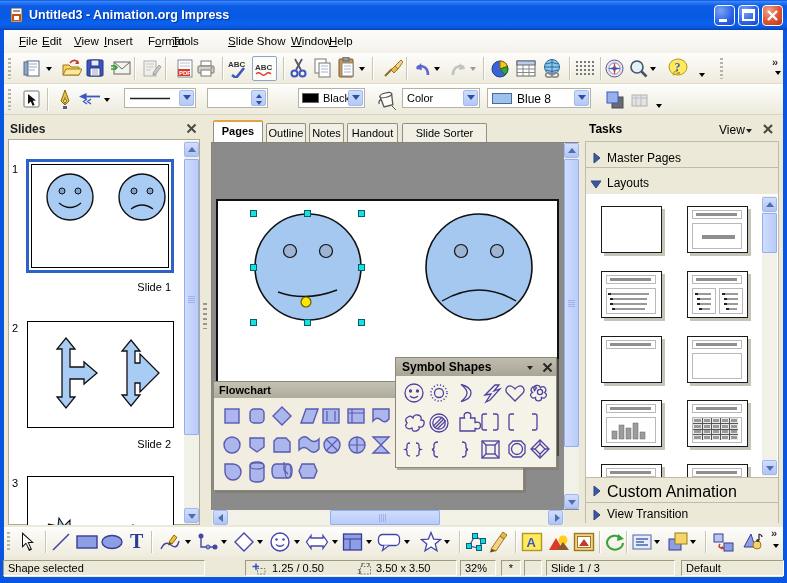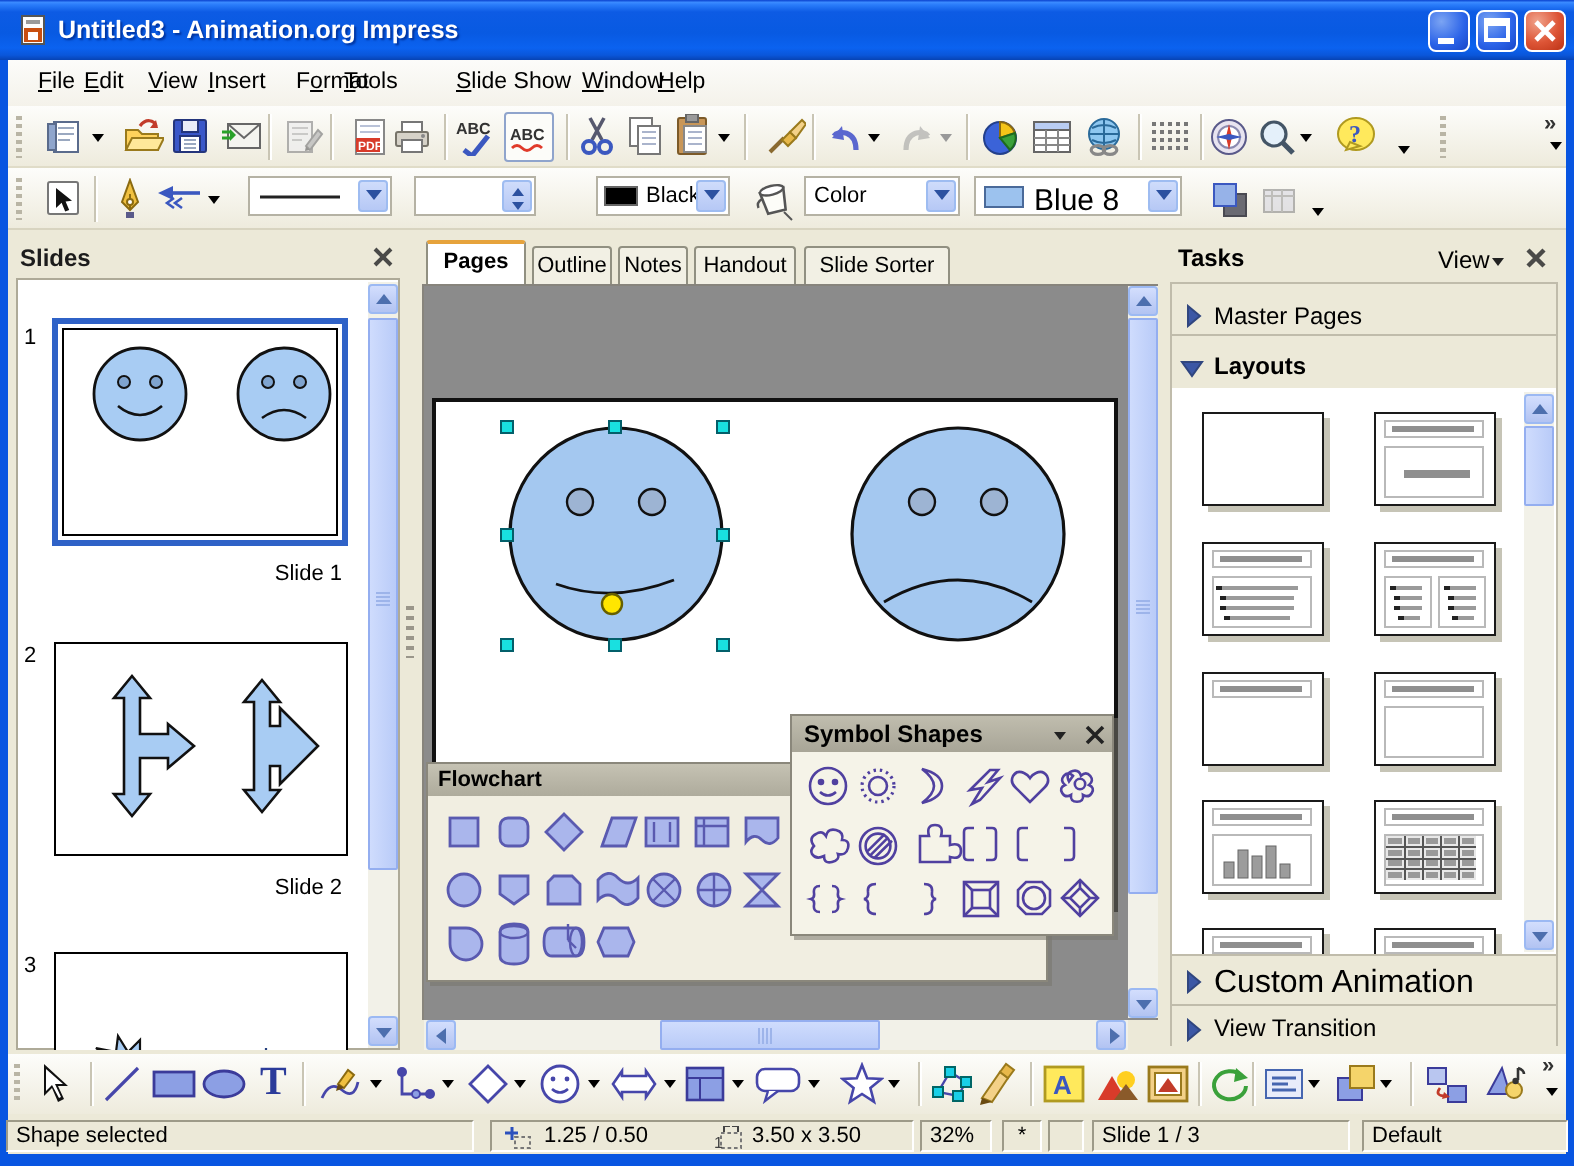--- a/index.html
+++ b/index.html
@@ -266,21 +266,21 @@
       </g>
       <path d="M16 17 L20 21" stroke="#555"></path>
     </svg>
 <div class="a" style="left:398px;top:4px;font-size:11px"> </div>
 <div class="combo" style="left:398px;top:4px;width:78px;height:20px">
       <div class="a" style="left:4px;top:3px;font-size:11px">Color</div>
       <div class="cbtn"></div>
     </div>
 <div class="combo" style="left:483px;top:4px;width:104px;height:20px">
       <div class="a" style="left:4px;top:4px;width:20px;height:11px;background:#9cc2ee;border:1px solid #4a6a9a"></div>
-      <div class="a" style="left:29px;top:3px;font-size:15px">Blue 8</div>
+      <div class="a" style="left:29px;top:3px;font-size:12px">Blue 8</div>
       <div class="cbtn"></div>
     </div>
 <svg class="a" style="left:601px;top:6px" width="21" height="20">
       <rect x="7" y="7" width="11" height="11" fill="#6a6a72" stroke="#4a4a52"></rect>
       <rect x="2" y="2" width="11" height="11" fill="#96b2e8" stroke="#3b58c0"></rect>
     </svg>
 <svg class="a" style="left:626px;top:6px" width="20" height="20" opacity="0.6">
       <rect x="2" y="5" width="15" height="11" fill="#d8d8e2" stroke="#888"></rect>
       <path d="M2 8 H17 M6 5 V16 M11 5 V16" stroke="#999"></path>
     </svg>
@@ -343,21 +343,21 @@
 
 <div class="a" style="left:203px;top:303px;width:4px;height:26px;background-image:repeating-linear-gradient(180deg,#9a968a 0 2px,transparent 2px 5px)"></div>
 
 <div class="a" style="left:210px;top:115px;width:371px;height:412px;background:#ece9d8"></div>
 
 <div class="a" id="tabs" style="left:211px;top:120px;width:368px;height:22px;font-size:11px">
 <div class="a" style="left:2px;top:0;width:50px;height:22px;background:#fff;border:1px solid #919081;border-bottom:none;border-top:2px solid #e6a33c;border-radius:2px 2px 0 0;font-weight:bold;text-align:center;line-height:19px">Pages</div>
 <div class="a" style="left:55px;top:3px;width:40px;height:19px;background:#f2f0e4;border:1px solid #919081;border-bottom:none;border-radius:2px 2px 0 0;text-align:center;line-height:18px">Outline</div>
 <div class="a" style="left:98px;top:3px;width:35px;height:19px;background:#f2f0e4;border:1px solid #919081;border-bottom:none;border-radius:2px 2px 0 0;text-align:center;line-height:18px">Notes</div>
 <div class="a" style="left:136px;top:3px;width:51px;height:19px;background:#f2f0e4;border:1px solid #919081;border-bottom:none;border-radius:2px 2px 0 0;text-align:center;line-height:18px">Handout</div>
-<div class="a" style="left:191px;top:3px;width:73px;height:19px;background:#f2f0e4;border:1px solid #919081;border-bottom:none;border-radius:2px 2px 0 0;text-align:center;line-height:18px">Slide Sorter</div>
+<div class="a" style="left:191px;top:3px;width:85px;height:19px;background:#f2f0e4;border:1px solid #919081;border-bottom:none;border-radius:2px 2px 0 0;text-align:center;line-height:18px">Slide Sorter</div>
 </div>
 
 <div class="a" style="left:211px;top:142px;width:368px;height:368px;background:#8b8b8b;border:1px solid #87847c;border-bottom:none"></div>
 
 <div class="a" style="left:216px;top:199px;width:343px;height:257px;background:#fff;border:2px solid #111"></div>
 
 <svg class="a" style="left:216px;top:199px" width="343" height="257" viewBox="0 0 343 257">
 <circle cx="92" cy="68" r="53" fill="#a4c8f0" stroke="#111" stroke-width="1.6"></circle>
 <circle cx="74" cy="52" r="6.5" fill="#9db4d3" stroke="#111" stroke-width="1.2"></circle>
 <circle cx="110" cy="52" r="6.5" fill="#9db4d3" stroke="#111" stroke-width="1.2"></circle>
@@ -487,21 +487,21 @@
 
 <div class="a" style="left:586px;top:142px;width:192px;height:26px;border-bottom:1px solid #c0bcab"></div>
 <svg class="a" style="left:593px;top:152px" width="8" height="12">
     <path d="M1 1 L7 6 L1 11 Z" fill="#3b57a5" stroke="#30467f"></path>
   </svg>
 <div class="a" style="left:607px;top:151px;font-size:12px">Master Pages</div>
 
 <svg class="a" style="left:590px;top:180px" width="12" height="9">
     <path d="M1 1 L11 1 L6 8 Z" fill="#3b57a5" stroke="#30467f"></path>
   </svg>
-<div class="a" style="left:607px;top:176px;font-size:12px;font-weight:bold">Layouts</div>
+<div class="a" style="left:607px;top:176px;font-size:12px;font-weight:normal">Layouts</div>
 
 <div class="a" style="left:586px;top:194px;width:192px;height:283px;background:#fff"></div>
 <div id="layouts">
 <div class="lo" style="left:601px;top:206px"></div>
 <div class="lo" style="left:687px;top:206px">
       <div class="tbar"></div>
       <div class="cbox" style="left:4px;top:16px;width:50px;height:26px">
         <div class="gbar" style="left:9px;top:11px;width:33px;height:4px"></div>
       </div>
     </div>
@@ -732,21 +732,21 @@
       <path d="M3 16 L10 3 L14 16 Z" fill="#8c9fe4" stroke="#3b3b9a"></path>
       <circle cx="16" cy="14" r="4" fill="#f5d46a" stroke="#9a7a1c"></circle>
       <path d="M18 3 L18 9 M18 3 Q21 4 21 6" fill="none" stroke="#333" stroke-width="1.3"></path>
       <circle cx="16.8" cy="9.5" r="1.6" fill="#333"></circle>
     </svg>
 <div class="a" style="left:767px;top:0px;font-size:11px;font-weight:bold;color:#333">»</div>
 <div class="dd" style="left:769px;top:17px"></div>
 </div>
 
 <div class="a" style="left:4px;top:557px;width:779px;height:20px;background:#ece9d8"></div>
-<div class="field" style="left:3px;width:234px">Shape selected</div>
+<div class="field" style="left:3px;width:202px">Shape selected</div>
 <div class="field" style="left:245px;width:212px">
 <svg style="position:absolute;left:6px;top:2px" width="14" height="12">
       <g fill="none">
         <path d="M4 0.5 V7 M0.5 3.5 H7" stroke="#2b50bd" stroke-width="1.5"></path>
         <rect x="5.5" y="5.5" width="7.5" height="5.5" stroke="#777" stroke-dasharray="1.8 1.4"></rect>
       </g>
     </svg>
 <span style="position:absolute;left:26px">1.25 / 0.50</span>
 <svg style="position:absolute;left:111px;top:2px" width="15" height="12">
       <g fill="none" stroke="#777">

